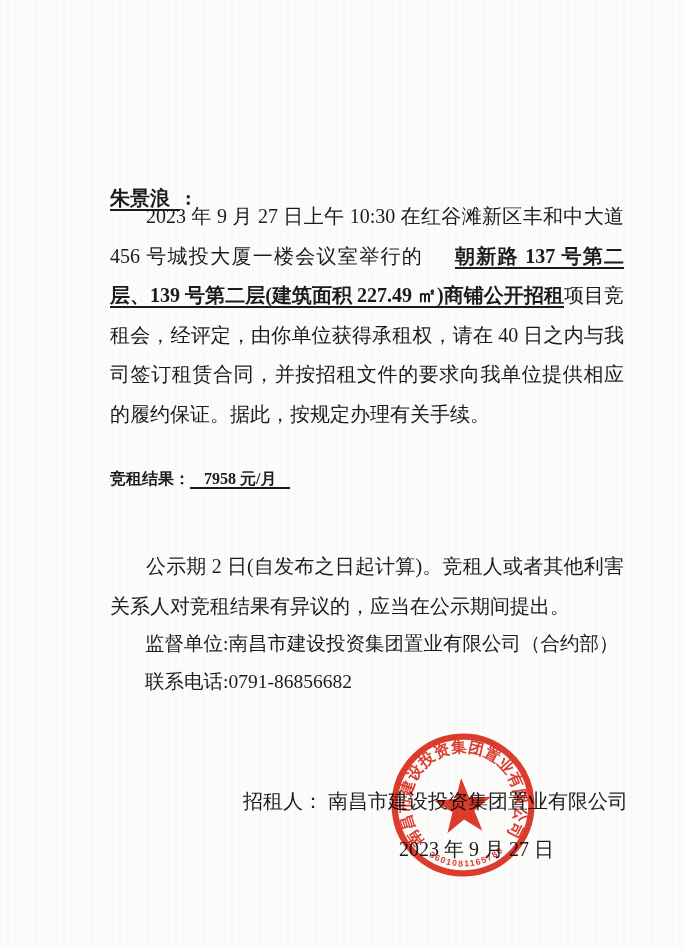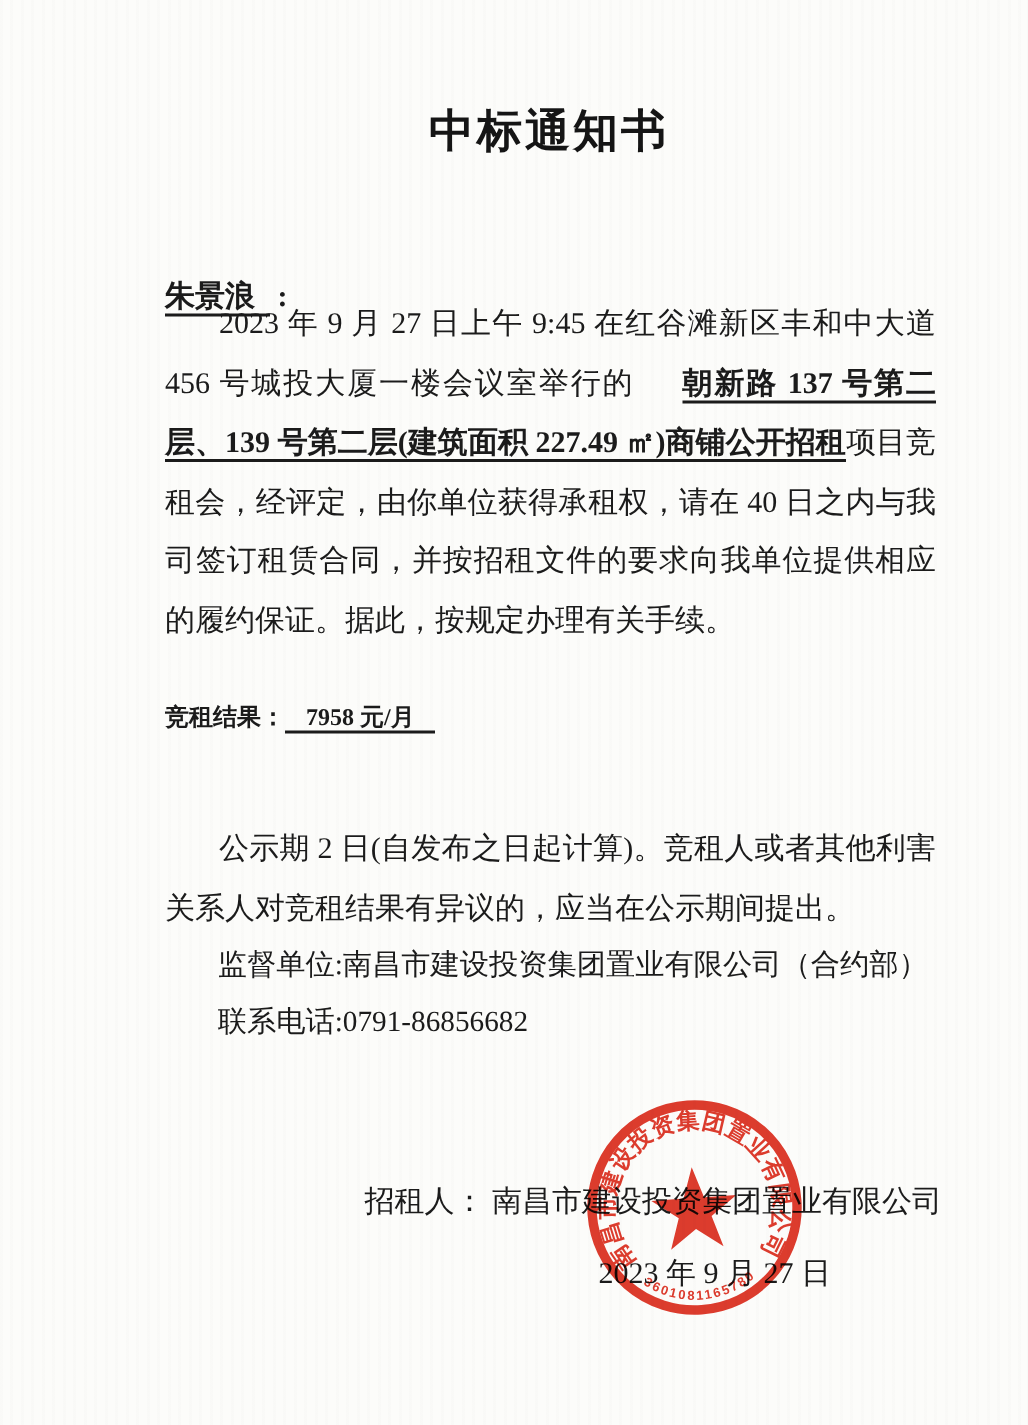--- a/index.html
+++ b/index.html
@@ -101,25 +101,24 @@
     font-weight: 700;
   }
   .seal .seal-company-text { font-size: 16px; letter-spacing: 0.5px; }
   .seal .seal-serial-text { font-size: 9px; letter-spacing: 1.5px; }
 </style>
 </head>
 <body>
 
 <div class="page">
 
-  <h1 class="doc-title">中标通知书</h1>
 
   <div class="recipient"><span class="name">朱景浪</span><span> :</span></div>
 
-  <p class="para para1"><span>2023 年 9 月 27 日上午 9:45 在红谷滩新区丰和中大道 456 号城投大厦一楼会议室举行的</span><span class="bold-underline">朝新路 137 号第二层、139 号第二层(建筑面积 227.49 ㎡)商铺公开招租</span><span>项目竞租会，经评定，由你单位获得承租权，请在 40 日之内与我司签订租赁合同，并按招租文件的要求向我单位提供相应的履约保证。据此，按规定办理有关手续。</span></p>
+  <p class="para para1"><span>2023 年 9 月 27 日上午 10:30 在红谷滩新区丰和中大道 456 号城投大厦一楼会议室举行的</span><span class="bold-underline">朝新路 137 号第二层、139 号第二层(建筑面积 227.49 ㎡)商铺公开招租</span><span>项目竞租会，经评定，由你单位获得承租权，请在 40 日之内与我司签订租赁合同，并按招租文件的要求向我单位提供相应的履约保证。据此，按规定办理有关手续。</span></p>
 
   <div class="result-line"><span>竞租结果：</span><span class="result-value">7958 元/月</span></div>
 
   <p class="para para2"><span>公示期 2 日(自发布之日起计算)。竞租人或者其他利害关系人对竞租结果有异议的，应当在公示期间提出。</span></p>
 
   <div class="info-line supervisor-line">监督单位:南昌市建设投资集团置业有限公司（合约部）</div>
 
   <div class="info-line phone-line">联系电话:0791-86856682</div>
 
   <div class="sig-line"><span>招租人：</span><span class="lessor-name">南昌市建设投资集团置业有限公司</span></div>

